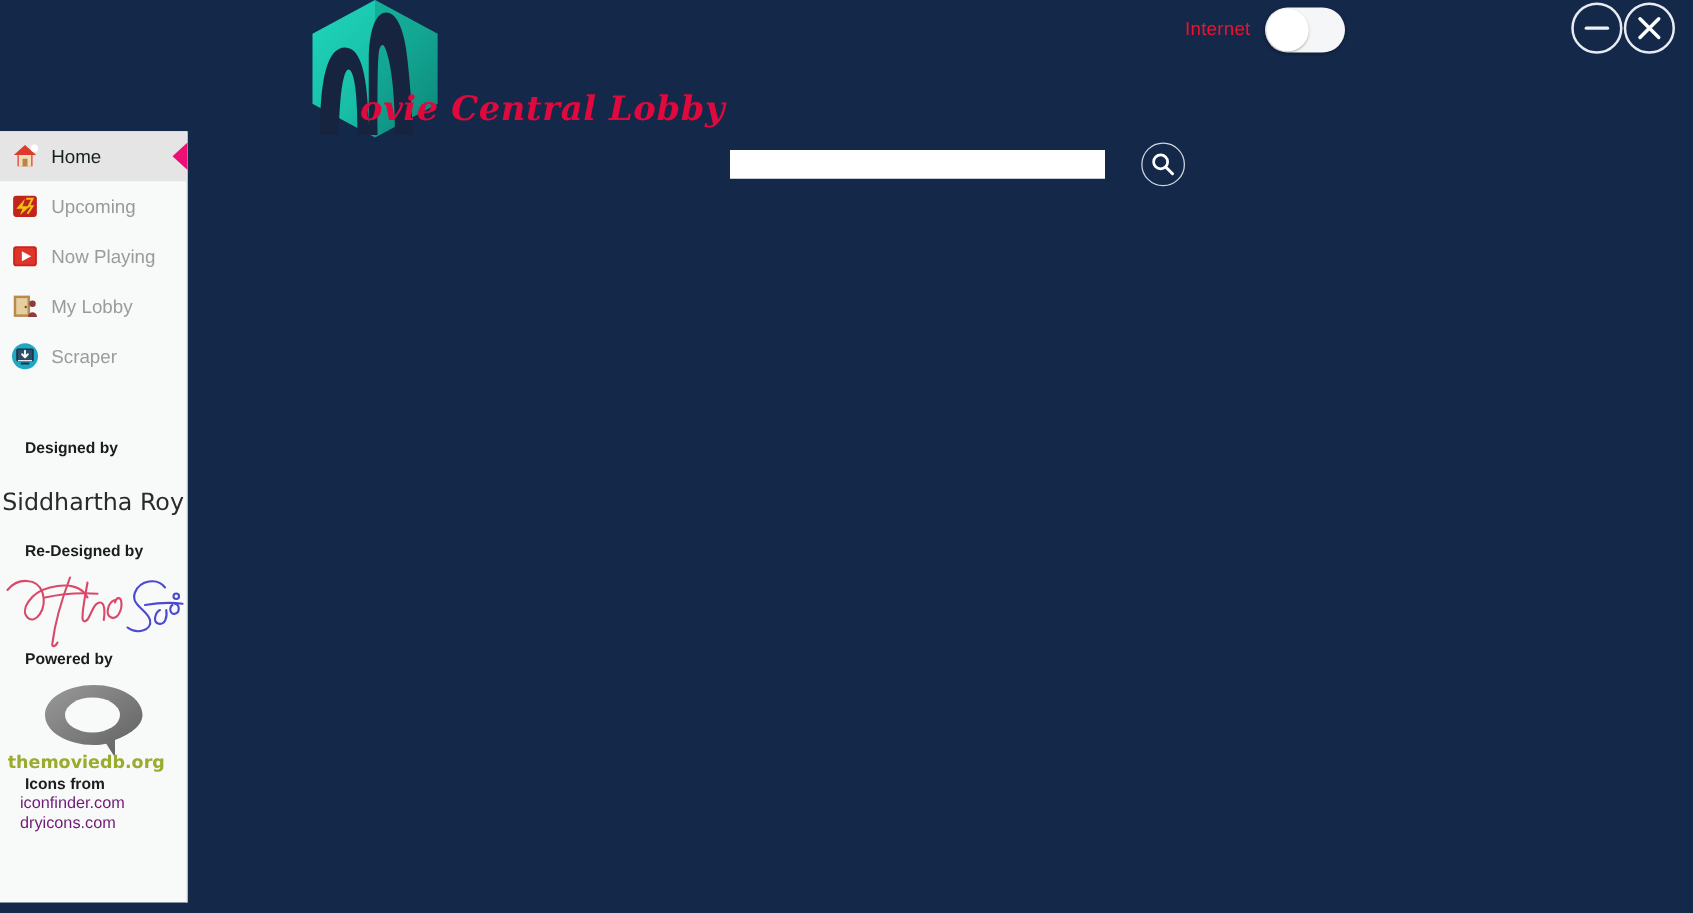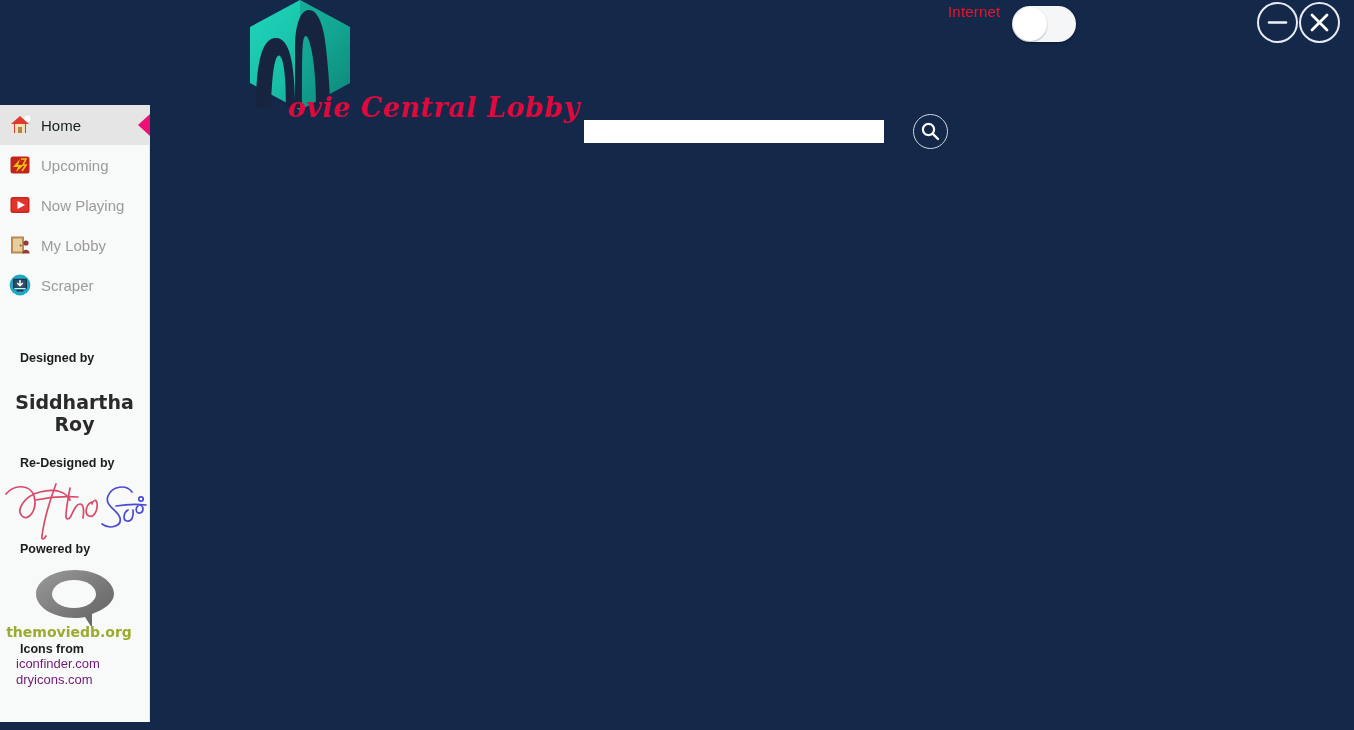--- a/index.html
+++ b/index.html
@@ -43,27 +43,26 @@
     position: absolute;
     left: 56px;
     top: 72px;
     font-family: "DejaVu Serif", serif;
     font-style: italic;
     font-weight: bold;
     font-size: 27px;
     letter-spacing: 0.5px;
     color: #e0093e;
     white-space: nowrap;
-    margin-top: 20px;
   }
 
   #internet-label {
     position: absolute;
     left: 948px;
-    top: 3px;
+    top: 15px;
     font-size: 15px;
     color: #f0122b;
     letter-spacing: .2px;
   }
   #internet-toggle {
     position: absolute;
     left: 1012px;
     top: 6px;
     width: 64px;
     height: 36px;
@@ -169,21 +168,21 @@
   .credit-head {
     font-size: 12.5px;
     font-weight: bold;
     color: #1c1c1c;
     padding-left: 20px;
   }
   #designer-name {
     font-size: 19px;
     color: #2a2a2a;
     text-align: center;
-    font-weight: 700;
+    font-weight: 400;
     font-family: "DejaVu Sans", sans-serif;
   }
   #signature-box { width: 150px; height: 72px; position: relative; }
   #tmdb-logo { width: 138px; height: 86px; position: relative; }
   #tmdb-caption {
     position: absolute;
     left: 0; right: 0;
     bottom: 2px;
     text-align: center;
     font-size: 14px;

